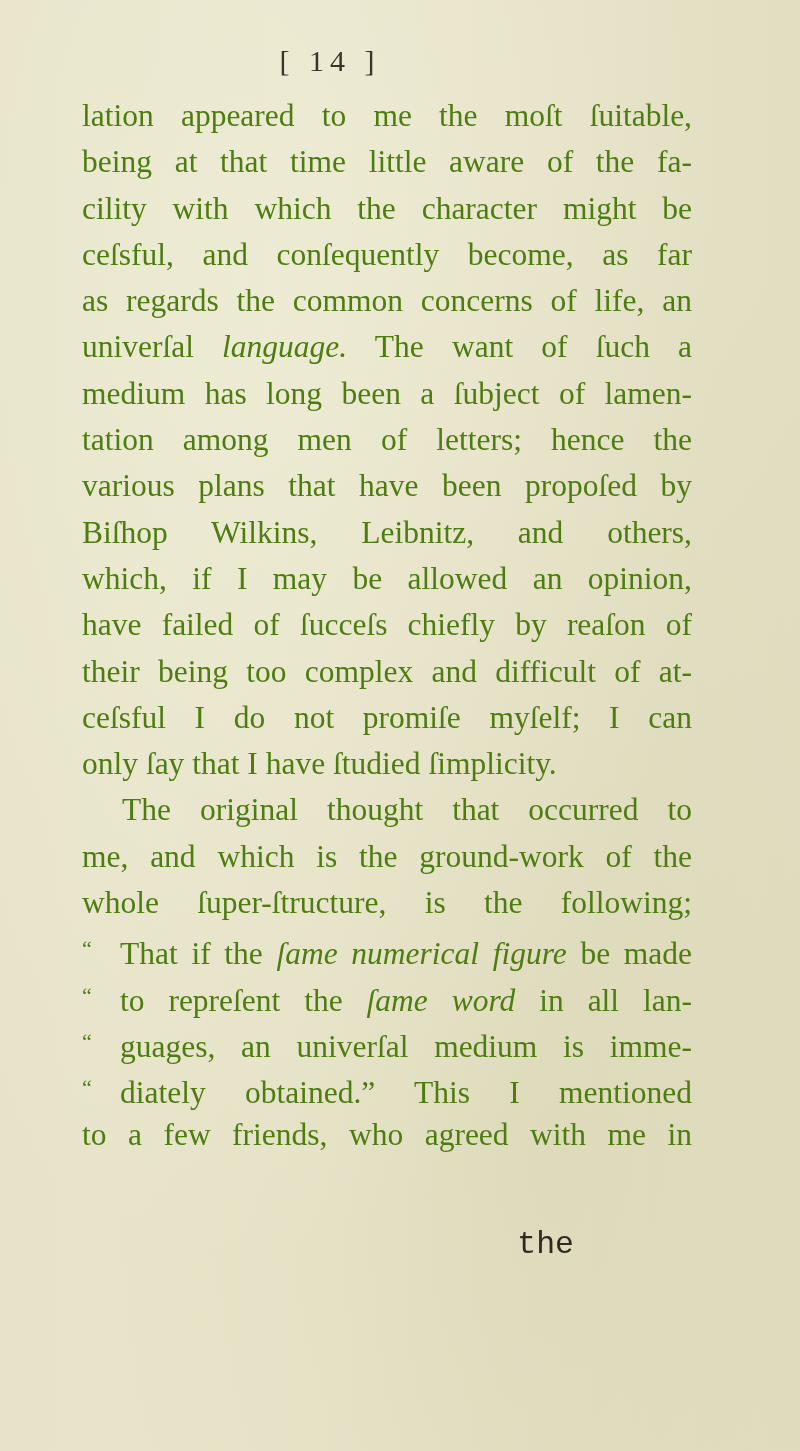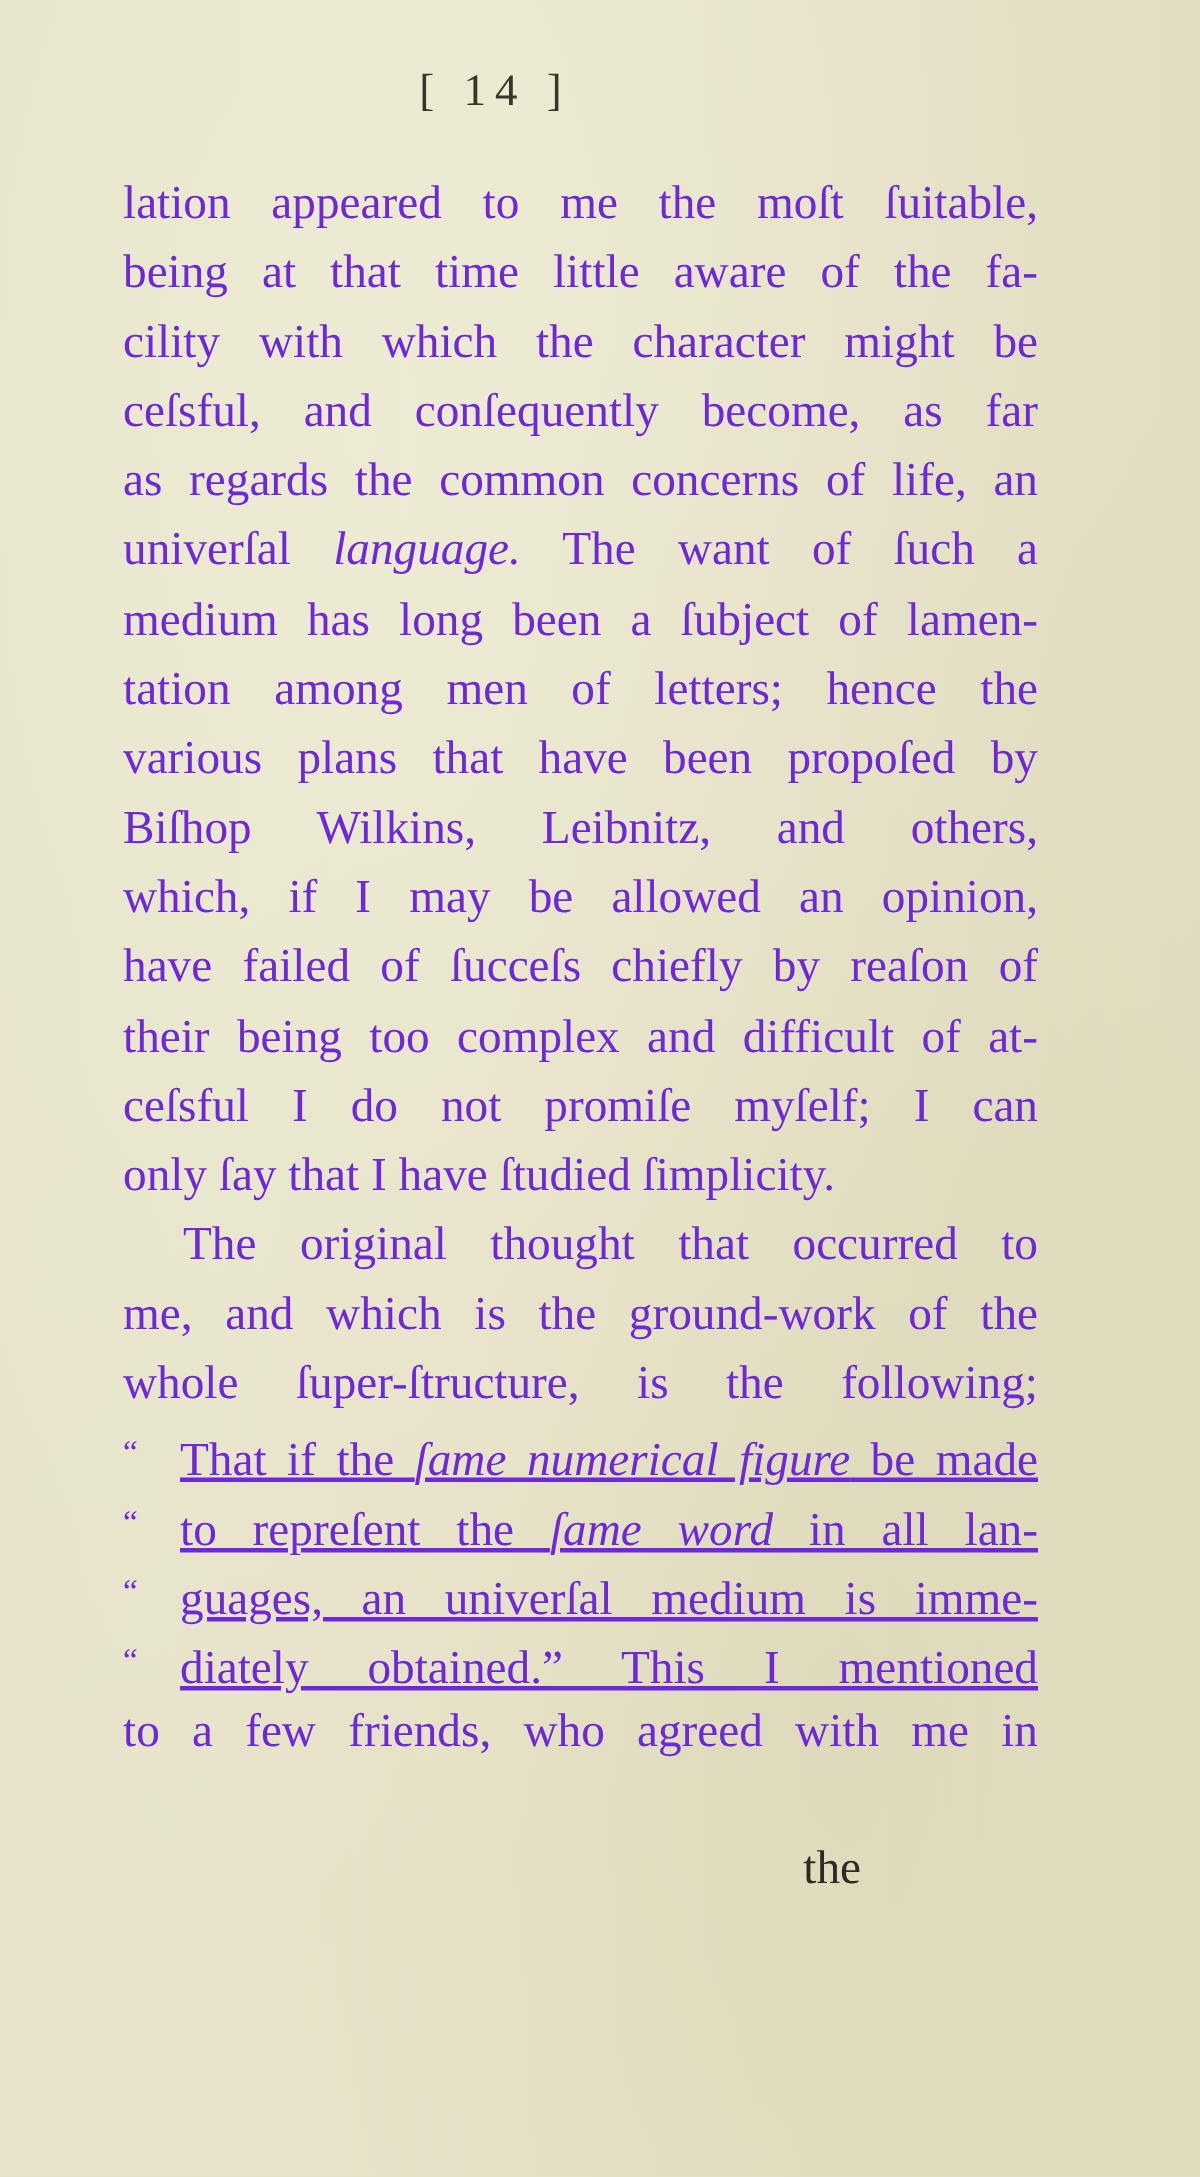--- a/index.html
+++ b/index.html
@@ -37,22 +37,21 @@
       margin-left: -12px;
     }
     .text-block {
       position: absolute;
       top: 93px;
       left: 82px;
       width: 610px;
       font-family: "Liberation Serif", serif;
       font-size: 31.5px;
       line-height: 46.3px;
-      color: #6d28d9;
-      margin-top: 19px;
+      color: #4d7c0f;
     }
     .line {
       display: block;
       white-space: nowrap;
       text-align-last: justify;
       text-align: justify;
       height: 46.3px;
       overflow: visible;
     }
     .line.last {
@@ -68,30 +67,29 @@
       display: inline-block;
       width: 38px;
       font-size: 22px;
       vertical-align: 8px;
     }
     .quote-text {
       display: inline-block;
       width: 572px;
       text-align: justify;
       text-align-last: justify;
-      text-decoration: underline;
     }
     em {
       font-style: italic;
     }
     .catchword {
       position: absolute;
       top: 1227px;
       right: 110px;
-      font-family: Liberation Serif, serif;
+      font-family: Liberation Mono, monospace;
       font-size: 31.5px;
       color: #2f2a21;
     }
   </style>
 </head>
 <body>
 
 <div class="page">
   <div class="page-number">[ 14 ]</div>
 

